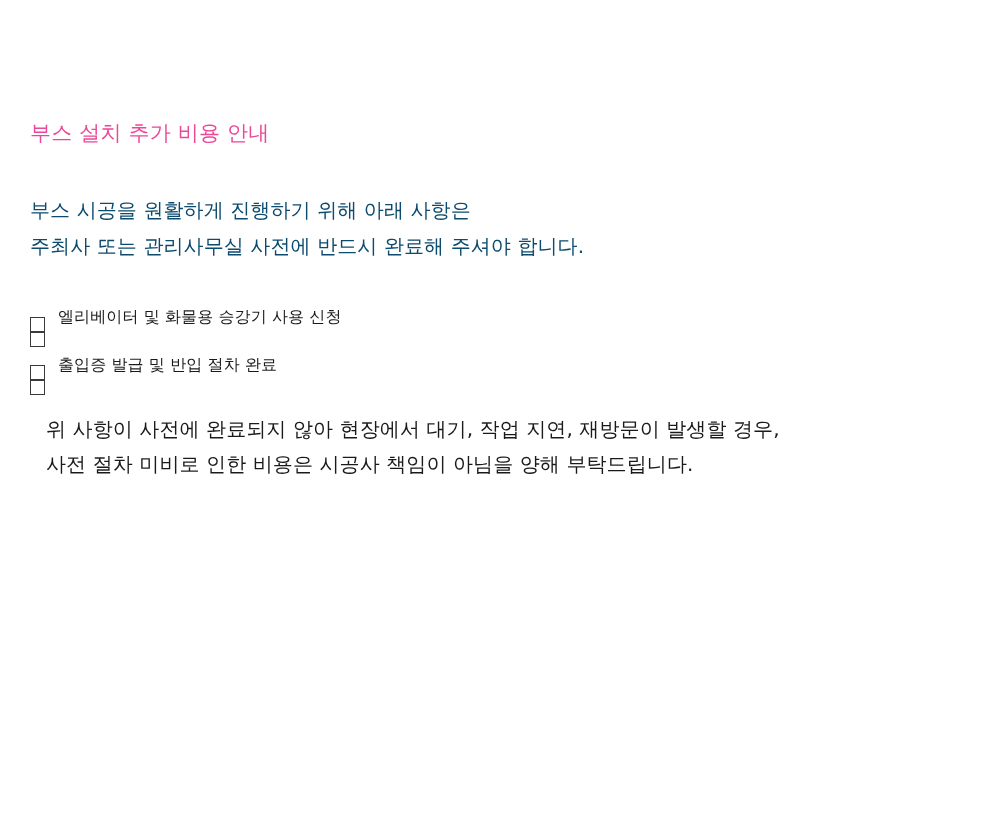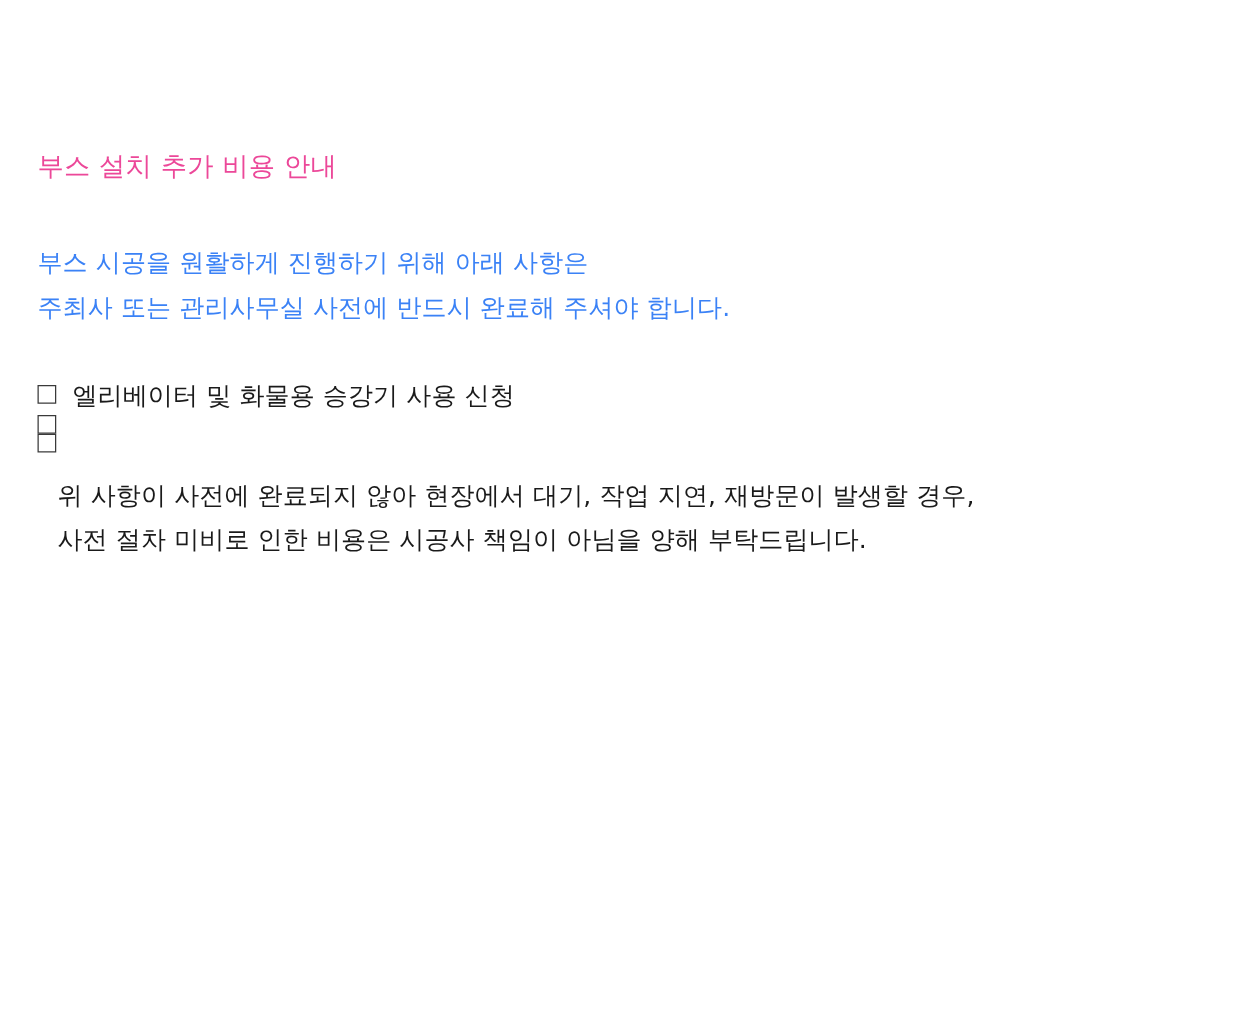--- a/index.html
+++ b/index.html
@@ -25,38 +25,38 @@
     font-size: 21px;
     line-height: 30px;
     font-weight: 400;
     color: #ec4899;
     margin: 0 0 44px 0;
     letter-spacing: 0.2px;
   }
   .intro {
     font-size: 20px;
     line-height: 36px;
-    color: #3b82f6;
+    color: #0c4a6e;
     margin: 0 0 36px 0;
     letter-spacing: 0.1px;
   }
   .intro .line {
     display: block;
   }
   .checklist {
     list-style: none;
     margin: 0 0 0 0;
     padding: 0;
   }
   .checklist li {
-    font-size: 20px;
+    font-size: 16px;
     line-height: 33px;
     color: #1a1a1a;
     display: flex;
-    align-items: center;
+    align-items: flex-end;
     letter-spacing: 0.1px;
   }
   .checklist .box {
     display: inline-block;
     width: 13px;
     height: 13px;
     border: 1.5px solid #3a3a3a;
     margin-right: 13px;
     position: relative;
     top: -1px;
@@ -96,20 +96,24 @@
   <ul class="checklist">
     <li>
       <span class="box"></span>
       <span>엘리베이터 및 화물용 승강기 사용 신청</span>
     </li>
     <li>
       <span class="box"></span>
     </li>
     <li>
       <span class="box"></span>
+      <span>출입증 발급 및 반입 절차 완료</span>
+    </li>
+    <li>
+      <span class="box"></span>
     </li>
   </ul>
 
   <div class="notice">
     <span class="line">위 사항이 사전에 완료되지 않아 현장에서 대기, 작업 지연, 재방문이 발생할 경우,</span>
     <span class="line">사전 절차 미비로 인한 비용은 시공사 책임이 아님을 양해 부탁드립니다.</span>
   </div>
 
 
 </div>

